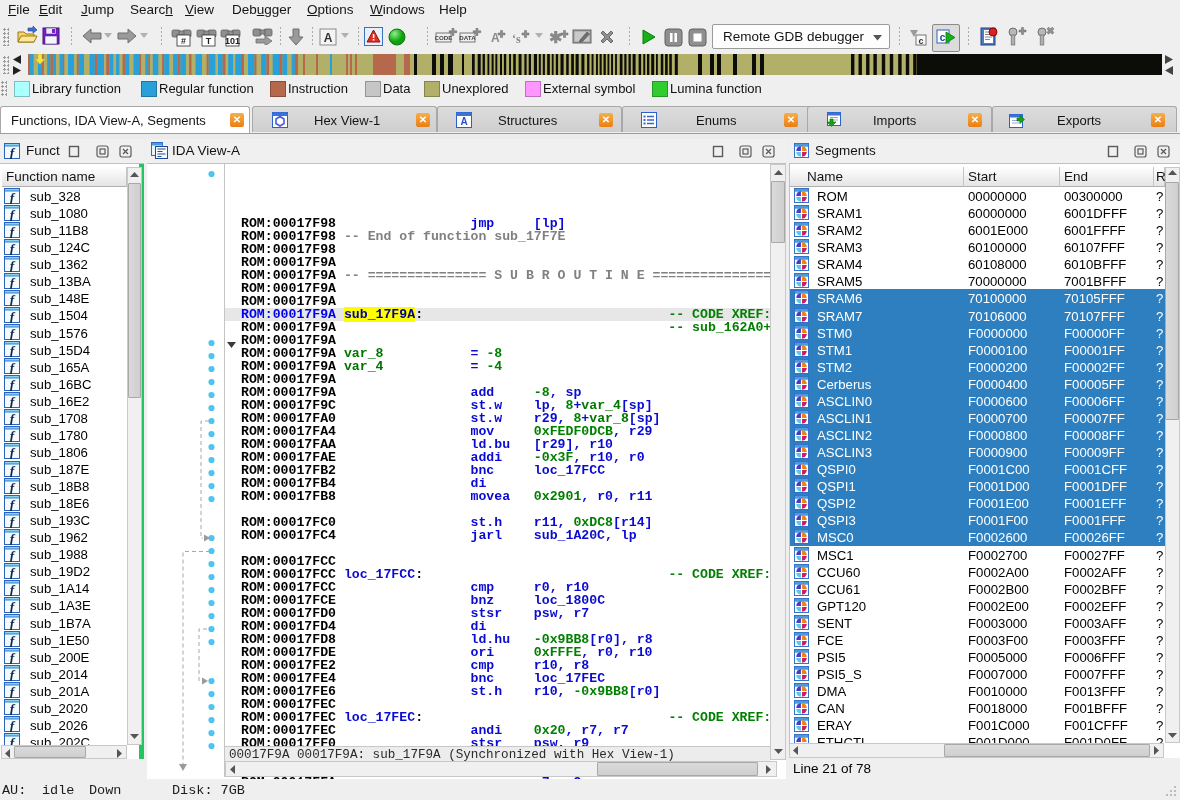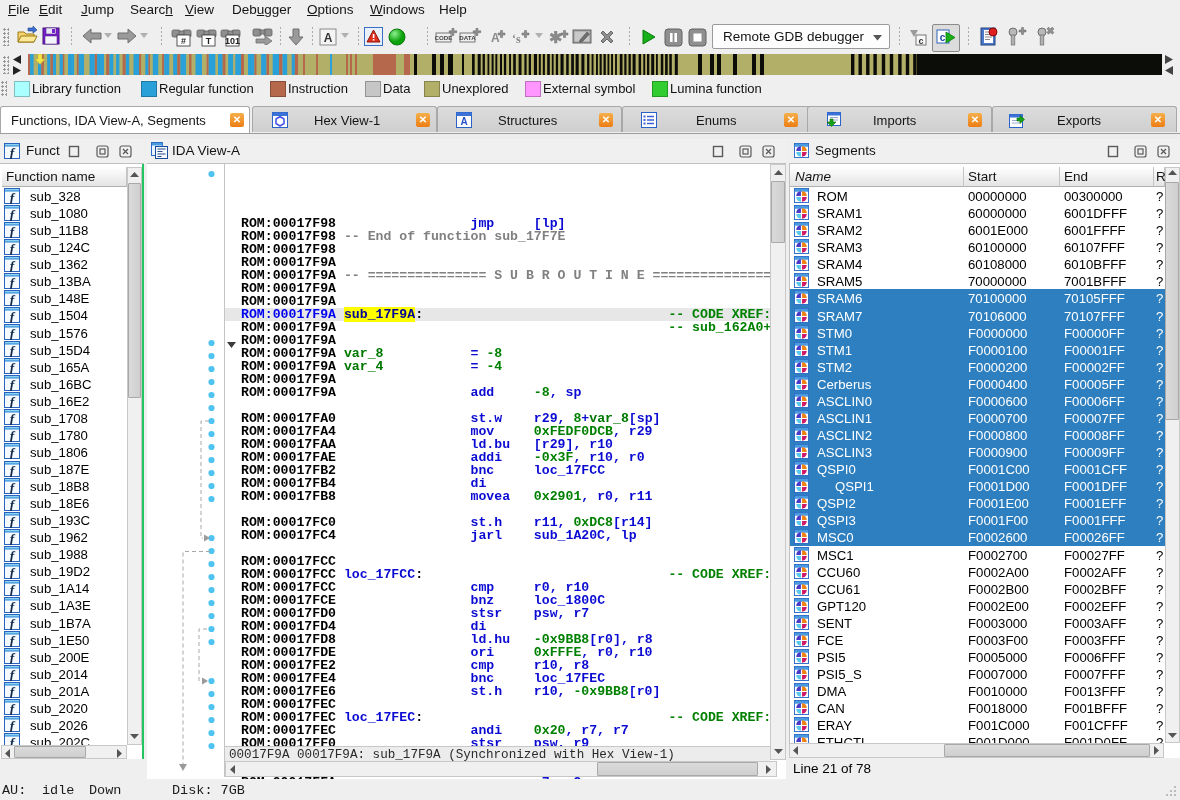--- a/index.html
+++ b/index.html
@@ -539,21 +539,21 @@
     </svg>
     <svg class="wbtn" style="left:345px" width="13" height="13">
       <rect x="1" y="1" width="11" height="11" rx="2" fill="none" stroke="#5a5a5a" stroke-width="1.2"></rect>
       <rect x="4" y="4" width="5" height="5" fill="none" stroke="#5a5a5a" stroke-width="1.2"></rect>
     </svg>
     <svg class="wbtn" style="left:368px" width="13" height="13">
       <rect x="1" y="1" width="11" height="11" rx="2" fill="none" stroke="#5a5a5a" stroke-width="1.2"></rect>
       <path d="M4 4 L9 9 M9 4 L4 9" stroke="#5a5a5a" stroke-width="1.3"></path>
     </svg>
   </div>
-<div class="panel" style="left:0;top:164px;width:144px;height:615px;background:#fff;border-right:2px solid #22c55e;box-sizing:border-box;padding-left:46px;">
+<div class="panel" style="left:0;top:164px;width:144px;height:615px;background:#fff;border-right:5px solid #22c55e;box-sizing:border-box;padding-left:46px;">
 <div class="hdrcell" style="left:2px;top:3px;width:125px;height:20px;">
       <span style="position:absolute;left:4px;top:2px;">Function name</span>
     </div>
 <div class="abs" style="left:2px;top:23px;width:125px;height:558px;overflow:hidden;">
 <div class="frow" style="top:0.0px">
         <svg class="abs" style="left:2px;top:0.5px" width="16" height="16">
           <rect x="0.5" y="0.5" width="15" height="15" fill="#f4fafd" stroke="#2a62c0"></rect>
           <rect x="1" y="1" width="14" height="2.6" fill="#4a9ae0"></rect>
           <rect x="1" y="1" width="14" height="1.2" fill="#8ad4f0"></rect>
           <text x="8" y="13.5" font-size="13.5" font-style="italic" font-weight="bold" font-family="Liberation Serif" fill="#10284a" text-anchor="middle">f</text>
@@ -922,20 +922,21 @@
     <div class="cl" style="top:57px">ROM:00017F9A <span class="c">-- =============== S U B R O U T I N E =========================</span></div>
     <div class="cl" style="top:70px">ROM:00017F9A</div>
     <div class="cl" style="top:83px">ROM:00017F9A</div>
     <div class="cl" style="top:96px"><span class="ba">ROM:00017F9A</span> <span class="y">sub_17F9A</span>:                               <span class="g">-- CODE XREF:</span></div>
     <div class="cl" style="top:109px">ROM:00017F9A                                          <span class="g">-- sub_162A0+6</span></div>
     <div class="cl" style="top:122px">ROM:00017F9A</div>
     <div class="cl" style="top:135px">ROM:00017F9A <span class="v">var_8</span>           <span class="b">=</span> <span class="g">-8</span></div>
     <div class="cl" style="top:148px">ROM:00017F9A <span class="v">var_4</span>           <span class="b">=</span> <span class="g">-4</span></div>
     <div class="cl" style="top:161px">ROM:00017F9A</div>
     <div class="cl" style="top:174px">ROM:00017F9A                 <span class="b">add</span>     <span class="g">-8</span><span class="b">, sp</span></div>
+    <div class="cl" style="top:187px">ROM:00017F9C                 <span class="b">st.w</span>    <span class="b">lp, </span><span class="g">8</span><span class="b">+</span><span class="v">var_4</span><span class="b">[sp]</span></div>
     <div class="cl" style="top:200px">ROM:00017FA0                 <span class="b">st.w</span>    <span class="b">r29, </span><span class="g">8</span><span class="b">+</span><span class="v">var_8</span><span class="b">[sp]</span></div>
     <div class="cl" style="top:213px">ROM:00017FA4                 <span class="b">mov</span>     <span class="g">0xFEDF0DCB</span><span class="b">, r29</span></div>
     <div class="cl" style="top:226px">ROM:00017FAA                 <span class="b">ld.bu</span>   <span class="b">[r29], r10</span></div>
     <div class="cl" style="top:239px">ROM:00017FAE                 <span class="b">addi</span>    <span class="g">-0x3F</span><span class="b">, r10, r0</span></div>
     <div class="cl" style="top:252px">ROM:00017FB2                 <span class="b">bnc</span>     <span class="b">loc_17FCC</span></div>
     <div class="cl" style="top:265px">ROM:00017FB4                 <span class="b">di</span>      </div>
     <div class="cl" style="top:278px">ROM:00017FB8                 <span class="b">movea</span>   <span class="g">0x2901</span><span class="b">, r0, r11</span></div>
     <div class="cl" style="top:304px">ROM:00017FC0                 <span class="b">st.h</span>    <span class="b">r11, </span><span class="g">0xDC8</span><span class="b">[r14]</span></div>
     <div class="cl" style="top:317px">ROM:00017FC4                 <span class="b">jarl</span>    <span class="b">sub_1A20C, lp</span></div>
     <div class="cl" style="top:343px">ROM:00017FCC</div>
@@ -973,21 +974,21 @@
 <div class="vsb" style="left:225px;top:761px;width:552px;height:16px;"></div>
 <svg class="abs" style="left:230px;top:765px" width="6" height="9">
     <path d="M5 0 L5 9 L0 4.5 Z" fill="#555"></path>
   </svg>
 <svg class="abs" style="left:766px;top:765px" width="6" height="9">
     <path d="M0 0 L0 9 L5 4.5 Z" fill="#555"></path>
   </svg>
 <div class="sbthumbh" style="left:597px;top:762px;width:161px;height:14px;"></div>
 <div class="panel" style="left:789px;top:164px;width:391px;height:615px;background:#fff;border-left:1px solid #c0c0c0;box-sizing:border-box;">
 <div class="hdrcell" style="left:0px;top:3px;width:174px;height:20px;">
-      <span style="position:absolute;left:5px;top:2px;font-style:italic;">Name</span>
+      <span style="position:absolute;left:17px;top:2px;">Name</span>
     </div>
 <div class="hdrcell" style="left:174px;top:3px;width:96px;height:20px;">
       <span style="position:absolute;left:4px;top:2px;">Start</span>
     </div>
 <div class="hdrcell" style="left:270px;top:3px;width:94px;height:20px;">
       <span style="position:absolute;left:4px;top:2px;">End</span>
     </div>
 <div class="hdrcell" style="left:364px;top:3px;width:11px;height:20px;">
       <span style="position:absolute;left:2px;top:2px;">R</span>
     </div>
@@ -1232,21 +1233,21 @@
       </div>
 <div class="srow sel" style="top:290.2px">
         <svg class="abs" style="left:4px;top:1px" width="15" height="15" viewBox="0 0 16 16">
           <rect x="0.5" y="0.5" width="15" height="15" fill="#fff" stroke="#2a6ac8"></rect>
           <rect x="1" y="1" width="14" height="3" fill="#4a9ae0"></rect>
           <path d="M7.4 8.4 L7.4 3.4 A5 5 0 0 0 2.4 8.4 Z" fill="#4a3ac8"></path>
           <path d="M8.6 8.4 L8.6 3.4 A5 5 0 0 1 13.6 8.4 Z" fill="#f08010"></path>
           <path d="M7.4 9.6 L7.4 14.6 A5 5 0 0 1 2.4 9.6 Z" fill="#5ac8ea"></path>
           <path d="M8.6 9.6 L8.6 14.6 A5 5 0 0 0 13.6 9.6 Z" fill="#d01868"></path>
         </svg>
-        <b style="left:45px">QSPI1</b>
+        <b style="left:27px">QSPI1</b>
         <b style="left:178px">F0001D00</b>
         <b style="left:274px">F0001DFF</b>
         <b style="left:366px">?</b>
       </div>
 <div class="srow sel" style="top:307.3px">
         <svg class="abs" style="left:4px;top:1px" width="15" height="15" viewBox="0 0 16 16">
           <rect x="0.5" y="0.5" width="15" height="15" fill="#fff" stroke="#2a6ac8"></rect>
           <rect x="1" y="1" width="14" height="3" fill="#4a9ae0"></rect>
           <path d="M7.4 8.4 L7.4 3.4 A5 5 0 0 0 2.4 8.4 Z" fill="#4a3ac8"></path>
           <path d="M8.6 8.4 L8.6 3.4 A5 5 0 0 1 13.6 8.4 Z" fill="#f08010"></path>

